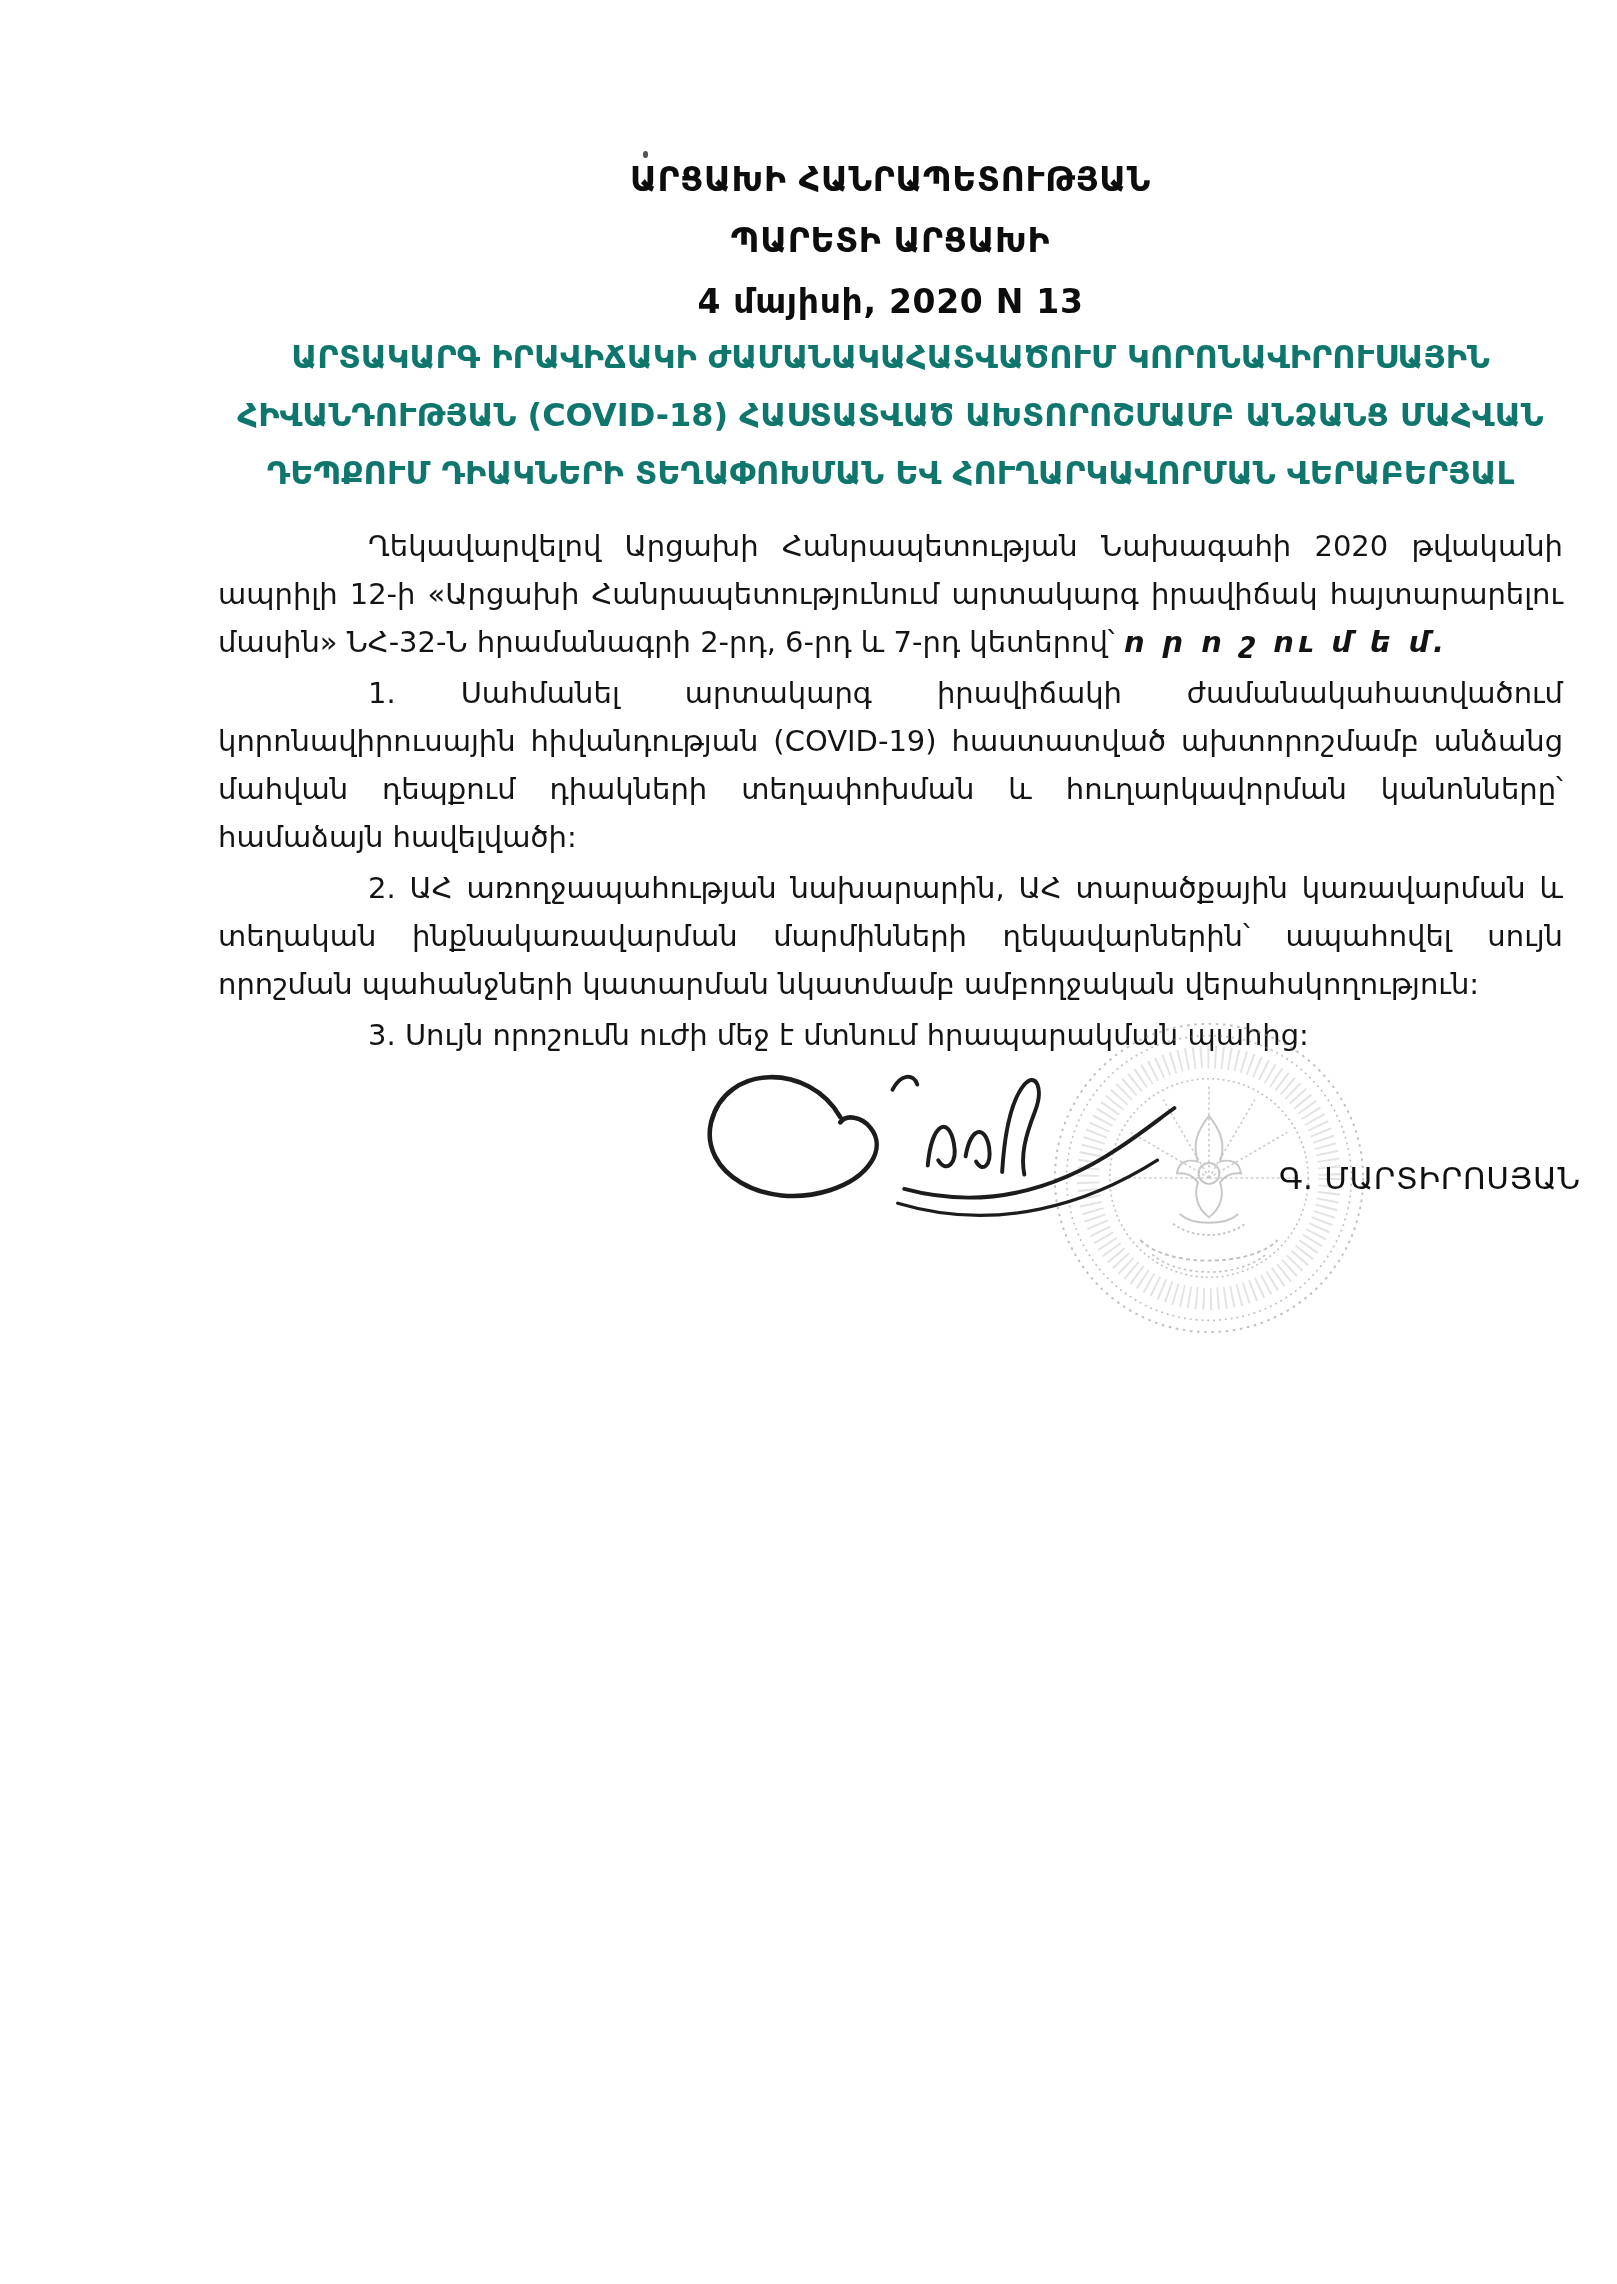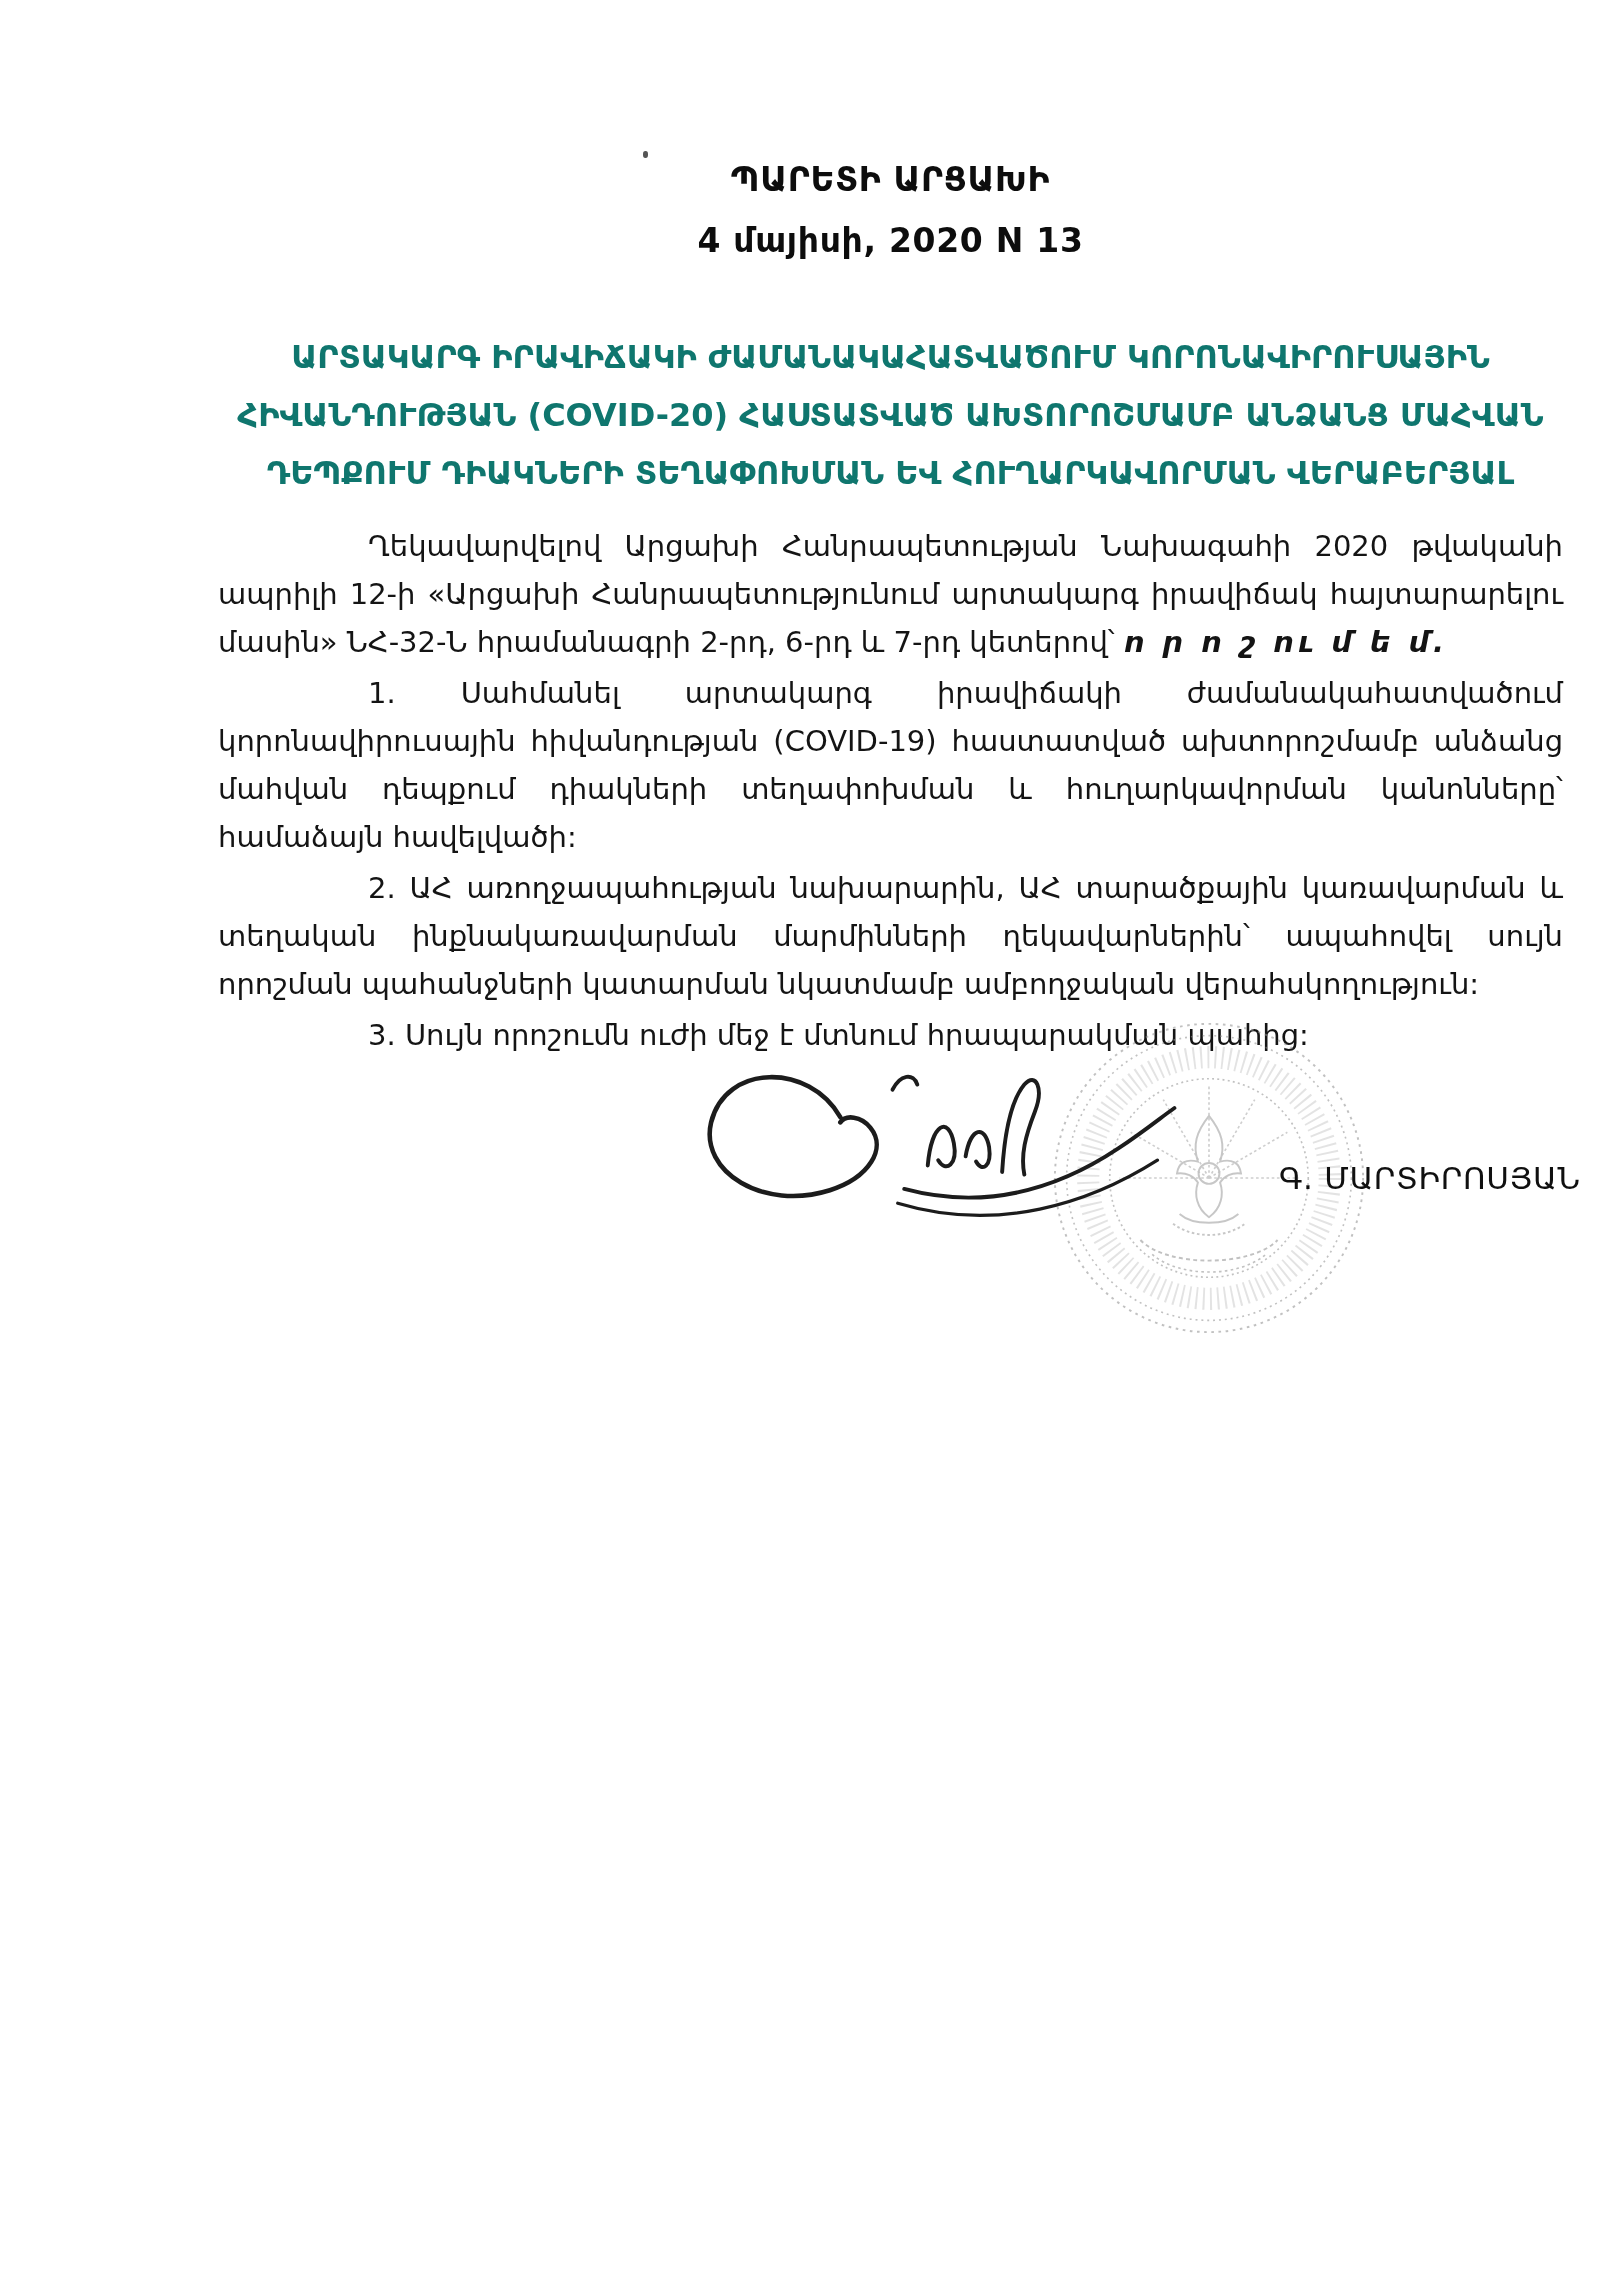--- a/index.html
+++ b/index.html
@@ -91,27 +91,28 @@
   }
 </style>
 </head>
 <body>
 
 <div class="page">
 
   <div class="scan-dot"></div>
 
   <div class="header-block">
+    <div>ԱՐՑԱԽԻ ՀԱՆՐԱՊԵՏՈՒԹՅԱՆ</div>
     <div>ՊԱՐԵՏԻ ԱՐՑԱԽԻ</div>
     <div>4 մայիսի, 2020 N 13</div>
   </div>
 
   <div class="title-block">
     <div>ԱՐՏԱԿԱՐԳ ԻՐԱՎԻՃԱԿԻ ԺԱՄԱՆԱԿԱՀԱՏՎԱԾՈՒՄ ԿՈՐՈՆԱՎԻՐՈՒՍԱՅԻՆ</div>
-    <div>ՀԻՎԱՆԴՈՒԹՅԱՆ (COVID-20) ՀԱՍՏԱՏՎԱԾ ԱԽՏՈՐՈՇՄԱՄԲ ԱՆՁԱՆՑ ՄԱՀՎԱՆ</div>
+    <div>ՀԻՎԱՆԴՈՒԹՅԱՆ (COVID-18) ՀԱՍՏԱՏՎԱԾ ԱԽՏՈՐՈՇՄԱՄԲ ԱՆՁԱՆՑ ՄԱՀՎԱՆ</div>
     <div>ԴԵՊՔՈՒՄ ԴԻԱԿՆԵՐԻ ՏԵՂԱՓՈԽՄԱՆ ԵՎ ՀՈՒՂԱՐԿԱՎՈՐՄԱՆ ՎԵՐԱԲԵՐՅԱԼ</div>
   </div>
 
   <div class="body-block">
     <p><span>Ղեկավարվելով Արցախի Հանրապետության Նախագահի 2020 թվականի ապրիլի 12-ի «Արցախի Հանրապետությունում արտակարգ իրավիճակ հայտարարելու մասին» ՆՀ-32-Ն հրամանագրի 2-րդ, 6-րդ և 7-րդ կետերով՝ </span><span class="emphasis">ո ր ո շ ու մ  ե մ.</span></p>
     <p>1. Սահմանել արտակարգ իրավիճակի ժամանակահատվածում կորոնավիրուսային հիվանդության (COVID-19) հաստատված ախտորոշմամբ անձանց մահվան դեպքում դիակների տեղափոխման և հուղարկավորման կանոնները՝ համաձայն հավելվածի:</p>
     <p>2. ԱՀ առողջապահության նախարարին, ԱՀ տարածքային կառավարման և տեղական ինքնակառավարման մարմինների ղեկավարներին՝ ապահովել սույն որոշման պահանջների կատարման նկատմամբ ամբողջական վերահսկողություն:</p>
     <p>3. Սույն որոշումն ուժի մեջ է մտնում հրապարակման պահից:</p>
   </div>
 

